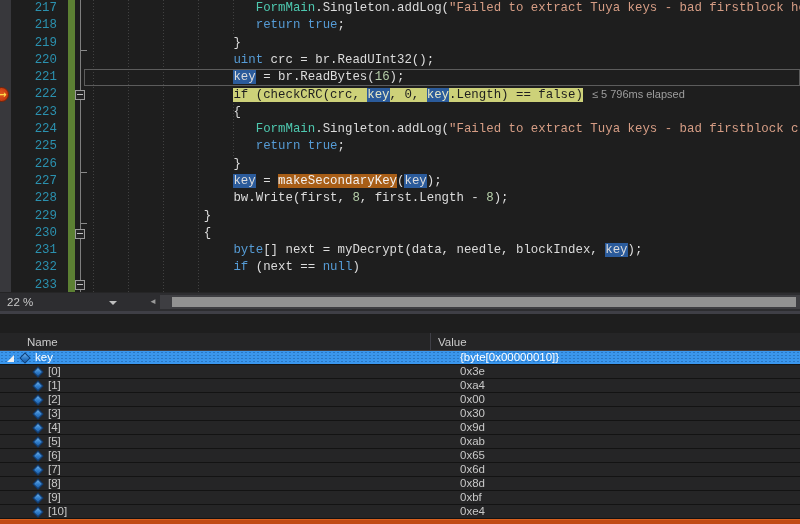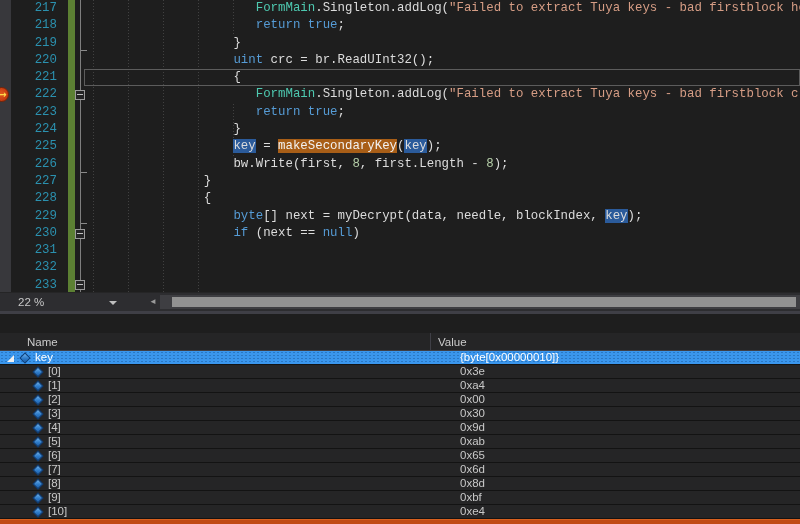--- a/index.html
+++ b/index.html
@@ -30,21 +30,21 @@
   .code-line{height:17.3px;white-space:pre;}
   .tk-p{color:#DCDCDC}.tk-k{color:#569CD6}.tk-t{color:#4EC9B0}.tk-s{color:#D69D85}.tk-n{color:#B5CEA8}
   .tk-key{background:#2B5B9B;color:#DCDCDC}
   .tk-o{background:#A85E17;color:#F2F2F2}
   .tk-hl{background:#CDD179;color:#1E1E1E}
   .tk-hlkey{background:#2B5B9B;color:#E8E8C8}
   .tk-tip{color:#9E9E9E;font-family:"Liberation Sans",sans-serif;font-size:11px;margin-left:9px;}
   
   #scrollrow{position:absolute;left:0;top:292px;width:800px;height:19px;background:#2D2D30;border-top:1px solid #252526;box-sizing:border-box;}
   #zoom-combo{position:absolute;left:0;top:0;width:120px;height:18px;color:#C8C8C8;font-size:11.5px;line-height:18px;}
-  #zoom-combo .lbl{padding-left:18px;}
+  #zoom-combo .lbl{padding-left:7px;}
   #zoom-caret{position:absolute;left:109px;top:8px;width:0;height:0;border-left:4px solid transparent;border-right:4px solid transparent;border-top:4px solid #BFBFBF;}
   #h-left-arrow{position:absolute;left:146px;top:2px;width:14px;height:14px;color:#9A9A9A;font-size:8px;line-height:14px;text-align:center;}
   #h-track{position:absolute;left:160px;top:2px;width:640px;height:14px;background:#3E3E42;}
   #h-thumb{position:absolute;left:12px;top:2px;width:624px;height:10px;background:#929292;}
   
   #splitter{position:absolute;left:0;top:311px;width:800px;height:3px;background:#3F3F46;}
   #watch-title{position:absolute;left:0;top:314px;width:800px;height:19px;background:#1B7FD4;
     background-image:radial-gradient(rgba(8,49,94,0.5) 1px,transparent 1px);background-size:4px 3px;
     color:#FFFFFF;font-size:11.5px;line-height:19px;margin-top:40px;}
   #watch-title span{padding-left:5px;background:#1B7FD4;display:inline-block;height:19px;}
@@ -102,20 +102,22 @@
       <div class="fold-tick" style="top: 171.5px;"></div>
       <div class="fold-tick" style="top: 223.4px;"></div>
       <div class="fold-box" style="top: 228.5px;"></div>
       <div class="fold-box" style="top: 280.4px;"></div>
     </div>
   <div id="code">
       <div class="code-line"><span class="tk-p">                    </span><span class="tk-t">FormMain</span><span class="tk-p">.Singleton.addLog(</span><span class="tk-s">"Failed to extract Tuya keys - bad firstblock he</span></div>
       <div class="code-line"><span class="tk-p">                    </span><span class="tk-k">return</span><span class="tk-p"> </span><span class="tk-k">true</span><span class="tk-p">;</span></div>
       <div class="code-line"><span class="tk-p">                 }</span></div>
       <div class="code-line"><span class="tk-p">                 </span><span class="tk-k">uint</span><span class="tk-p"> crc = br.ReadUInt32();</span></div>
+      <div class="code-line"><span class="tk-p">                 </span><span class="tk-key">key</span><span class="tk-p"> = br.ReadBytes(</span><span class="tk-n">16</span><span class="tk-p">);</span></div>
+      <div class="code-line"><span class="tk-p">                 </span><span class="tk-hl">if (checkCRC(crc, </span><span class="tk-hlkey">key</span><span class="tk-hl">, 0, </span><span class="tk-hlkey">key</span><span class="tk-hl">.Length) == false)</span><span class="tk-tip">≤ 5 796ms elapsed</span></div>
       <div class="code-line"><span class="tk-p">                 {</span></div>
       <div class="code-line"><span class="tk-p">                    </span><span class="tk-t">FormMain</span><span class="tk-p">.Singleton.addLog(</span><span class="tk-s">"Failed to extract Tuya keys - bad firstblock cr</span></div>
       <div class="code-line"><span class="tk-p">                    </span><span class="tk-k">return</span><span class="tk-p"> </span><span class="tk-k">true</span><span class="tk-p">;</span></div>
       <div class="code-line"><span class="tk-p">                 }</span></div>
       <div class="code-line"><span class="tk-p">                 </span><span class="tk-key">key</span><span class="tk-p"> = </span><span class="tk-o">makeSecondaryKey</span><span class="tk-p">(</span><span class="tk-key">key</span><span class="tk-p">);</span></div>
       <div class="code-line"><span class="tk-p">                 bw.Write(first, </span><span class="tk-n">8</span><span class="tk-p">, first.Length - </span><span class="tk-n">8</span><span class="tk-p">);</span></div>
       <div class="code-line"><span class="tk-p">             }</span></div>
       <div class="code-line"><span class="tk-p">             {</span></div>
       <div class="code-line"><span class="tk-p">                 </span><span class="tk-k">byte</span><span class="tk-p">[] next = myDecrypt(data, needle, blockIndex, </span><span class="tk-key">key</span><span class="tk-p">);</span></div>
       <div class="code-line"><span class="tk-p">                 </span><span class="tk-k">if</span><span class="tk-p"> (next == </span><span class="tk-k">null</span><span class="tk-p">)</span></div>

